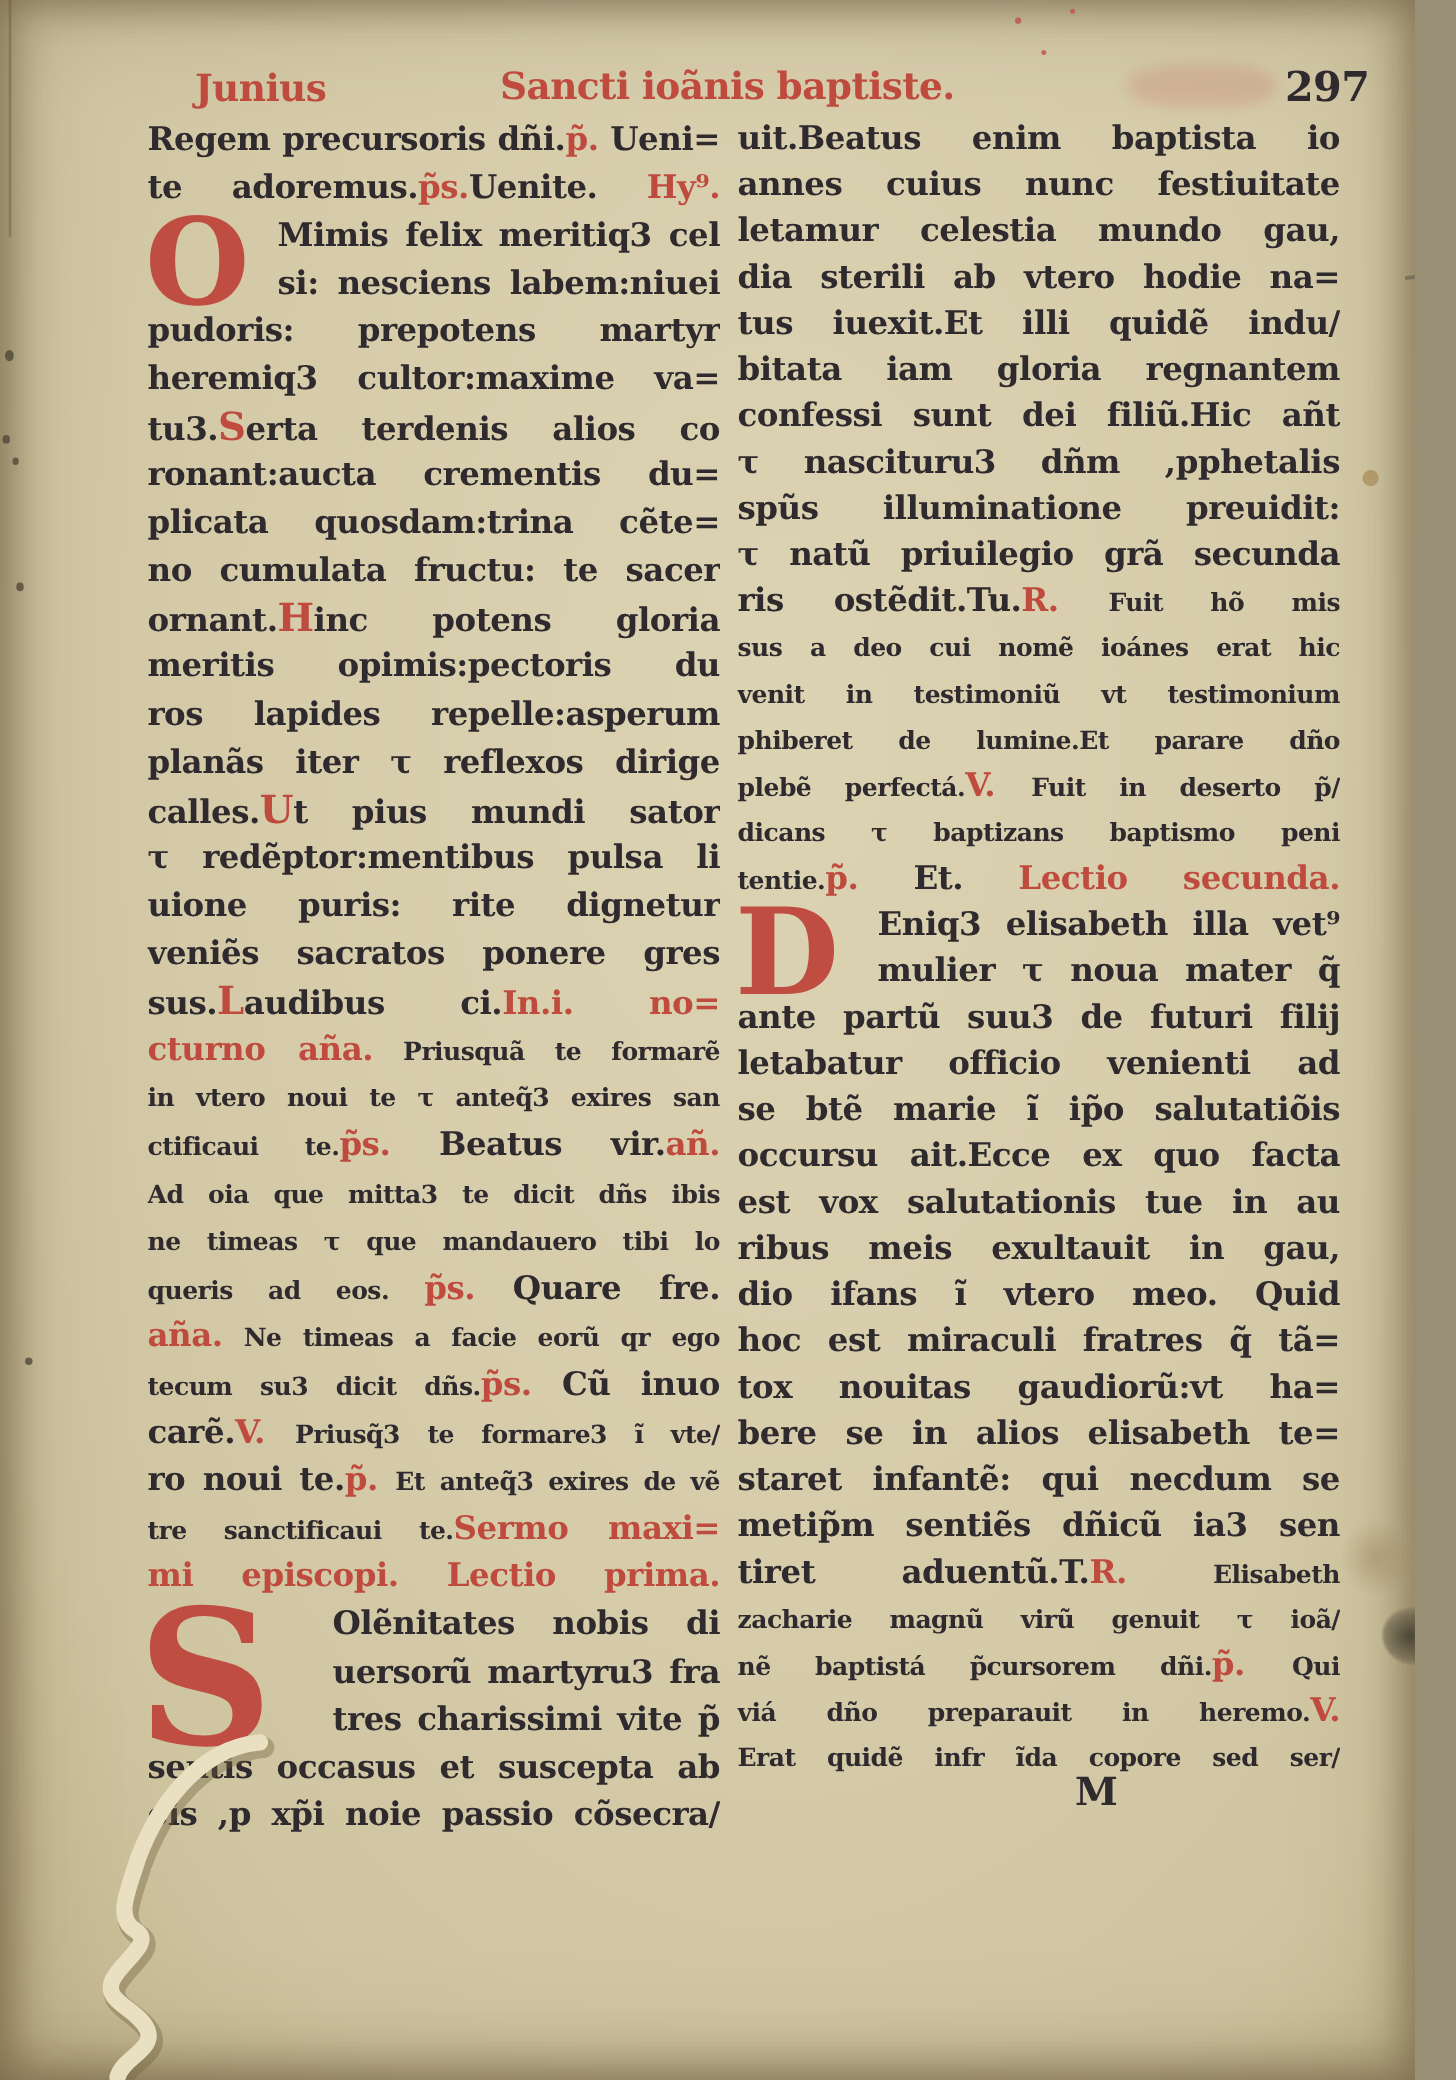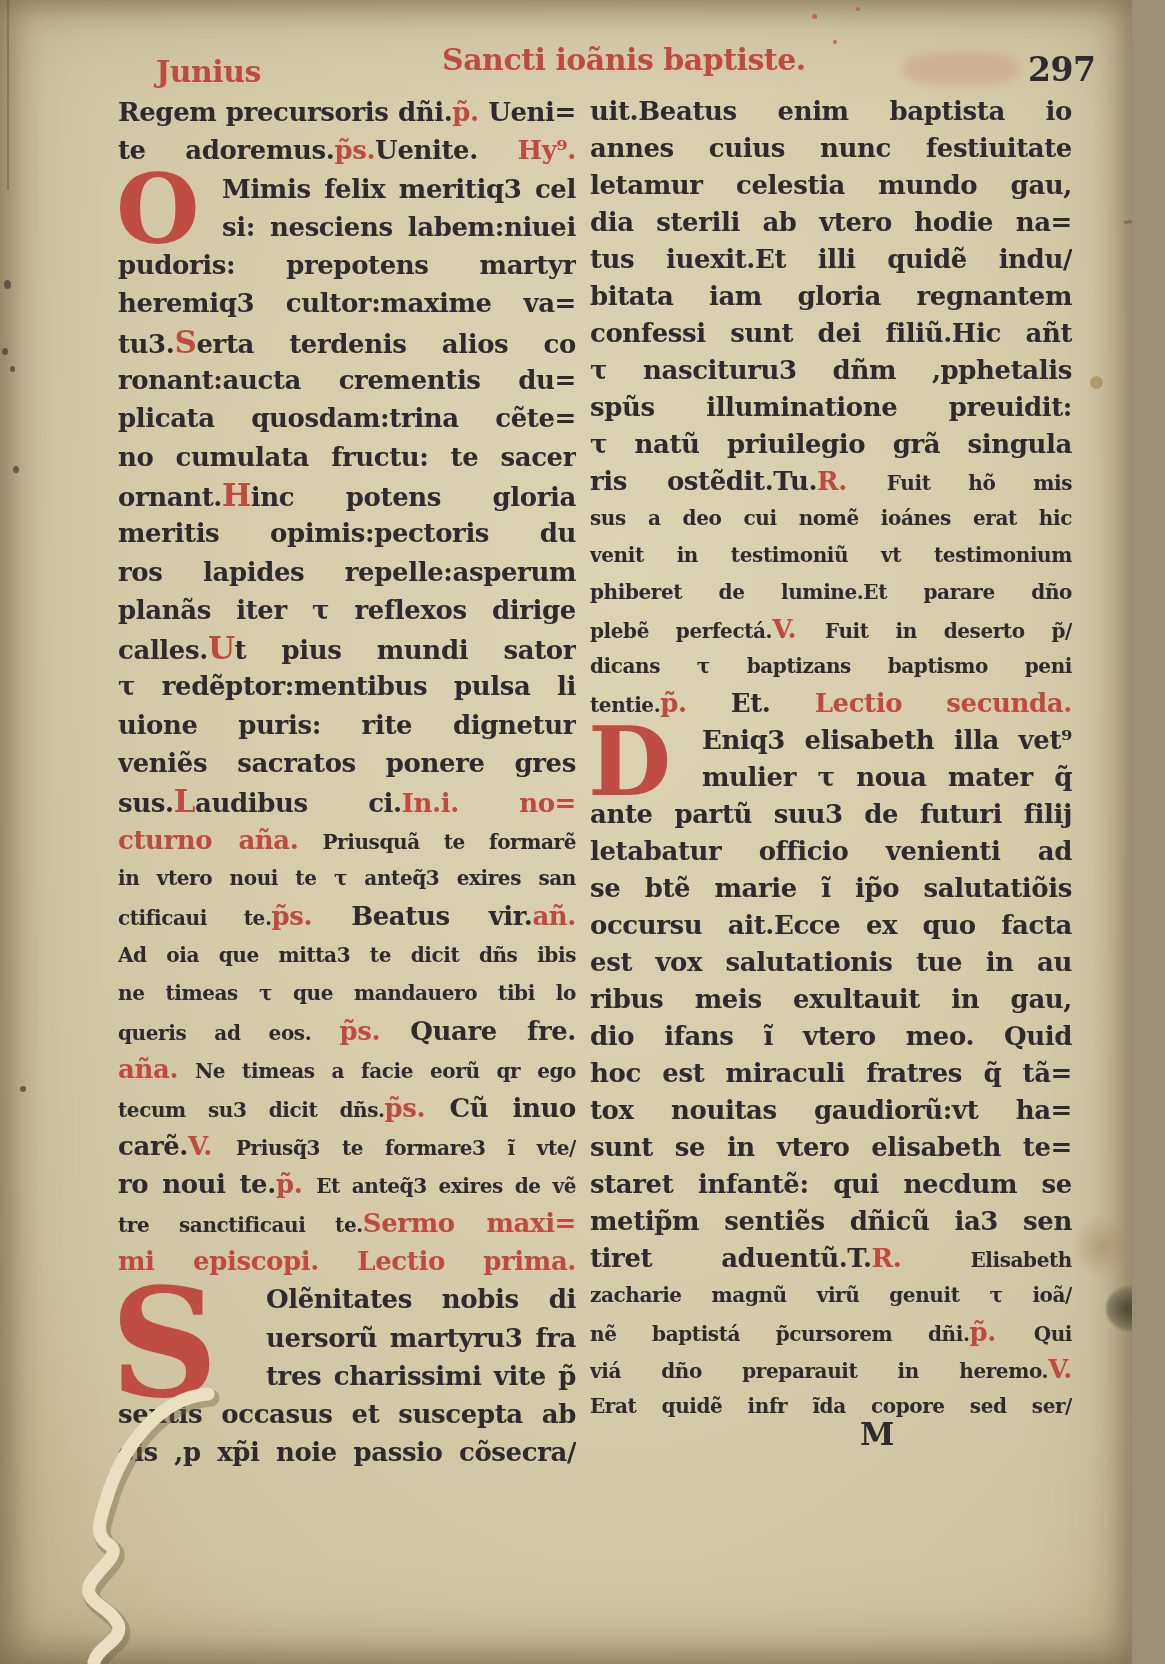--- a/index.html
+++ b/index.html
@@ -38,21 +38,21 @@
   .foxing2{left:1090px;top:376px;width:13px;height:13px;border-radius:50%;background:#a5854f;opacity:.65;}
   .dash{left:1124px;top:220px;width:17px;height:3px;background:#6f6a58;opacity:.8;transform:rotate(-7deg);}
   .crease{left:40px;top:1372px;}
 </style>
 </head>
 <body>
 
 <div class="page">
 
   <div class="hdr red" style="left:156px;top:54px;">Junius</div>
-  <div class="hdr red" style="left:400px;top:42px;margin-left:42px;">Sancti ioãnis baptiste.</div>
+  <div class="hdr red" style="left:400px;top:52px;">Sancti ioãnis baptiste.</div>
   <div class="hdr ink" style="left:1028px;top:50px;font-size:33px;">297</div>
   <div class="mark ghost"></div>
 
   <div id="col-left" class="col" style="left:118px;top:93px;width:458px;">
       <div class="line"><span class="ink nm">Regem precursoris dñi.</span><span class="red nm">p̃. </span><span class="ink nm">Ueni=</span></div>
       <div class="line"><span class="ink nm">te adoremus.</span><span class="red nm">p̃s.</span><span class="ink nm">Uenite. </span><span class="red nm">Hy⁹.</span></div>
       <div class="line" style="padding-left: 104px;"><span class="ink nm">Mimis felix meritiq3 cel</span></div>
       <div class="line" style="padding-left: 104px;"><span class="ink nm">si: nesciens labem:niuei</span></div>
       <div class="line"><span class="ink nm">pudoris: prepotens martyr</span></div>
       <div class="line"><span class="ink nm">heremiq3 cultor:maxime va=</span></div>
@@ -92,40 +92,40 @@
   <div id="col-right" class="col" style="left:590px;top:93px;width:482px;">
       <div class="line"><span class="ink nm">uit.Beatus enim baptista io</span></div>
       <div class="line"><span class="ink nm">annes cuius nunc festiuitate</span></div>
       <div class="line"><span class="ink nm">letamur celestia mundo gau,</span></div>
       <div class="line"><span class="ink nm">dia sterili ab vtero hodie na=</span></div>
       <div class="line"><span class="ink nm">tus iuexit.Et illi quidẽ indu/</span></div>
       <div class="line"><span class="ink nm">bitata iam gloria regnantem</span></div>
       <div class="line"><span class="ink nm">confessi sunt dei filiũ.Hic añt</span></div>
       <div class="line"><span class="ink nm">τ nascituru3 dñm ,pphetalis</span></div>
       <div class="line"><span class="ink nm">spũs illuminatione preuidit:</span></div>
-      <div class="line"><span class="ink nm">τ natũ priuilegio grã singula</span></div>
+      <div class="line"><span class="ink nm">τ natũ priuilegio grã secunda</span></div>
       <div class="line"><span class="ink nm">ris ostẽdit.Tu.</span><span class="red nm">R. </span><span class="ink sm">Fuit hõ mis</span></div>
       <div class="line"><span class="ink sm">sus a deo cui nomẽ ioánes erat hic</span></div>
       <div class="line"><span class="ink sm">venit in testimoniũ vt testimonium</span></div>
       <div class="line"><span class="ink sm">phiberet de lumine.Et parare dño</span></div>
       <div class="line"><span class="ink sm">plebẽ perfectá.</span><span class="red nm">V. </span><span class="ink sm">Fuit in deserto p̃/</span></div>
       <div class="line"><span class="ink sm">dicans τ baptizans baptismo peni</span></div>
       <div class="line"><span class="ink sm">tentie.</span><span class="red nm">p̃. </span><span class="ink nm">Et. </span><span class="red nm">Lectio secunda.</span></div>
       <div class="line" style="padding-left: 112px;"><span class="ink nm">Eniq3 elisabeth illa vet⁹</span></div>
       <div class="line" style="padding-left: 112px;"><span class="ink nm">mulier τ noua mater q̃</span></div>
       <div class="line"><span class="ink nm">ante partũ suu3 de futuri filij</span></div>
       <div class="line"><span class="ink nm">letabatur officio venienti ad</span></div>
       <div class="line"><span class="ink nm">se btẽ marie ĩ ip̃o salutatiõis</span></div>
       <div class="line"><span class="ink nm">occursu ait.Ecce ex quo facta</span></div>
       <div class="line"><span class="ink nm">est vox salutationis tue in au</span></div>
       <div class="line"><span class="ink nm">ribus meis exultauit in gau,</span></div>
       <div class="line"><span class="ink nm">dio ifans ĩ vtero meo. Quid</span></div>
       <div class="line"><span class="ink nm">hoc est miraculi fratres q̃ tã=</span></div>
       <div class="line"><span class="ink nm">tox nouitas gaudiorũ:vt ha=</span></div>
-      <div class="line"><span class="ink nm">sunt se in vtero elisabeth te=</span></div>
+      <div class="line"><span class="ink nm">bere se in alios elisabeth te=</span></div>
       <div class="line"><span class="ink nm">staret infantẽ: qui necdum se</span></div>
       <div class="line"><span class="ink nm">metip̃m sentiẽs dñicũ ia3 sen</span></div>
       <div class="line"><span class="ink nm">tiret aduentũ.T.</span><span class="red nm">R. </span><span class="ink sm">Elisabeth</span></div>
       <div class="line"><span class="ink sm">zacharie magnũ virũ genuit τ ioã/</span></div>
       <div class="line"><span class="ink sm">nẽ baptistá p̃cursorem dñi.</span><span class="red nm">p̃. </span><span class="ink sm">Qui</span></div>
       <div class="line"><span class="ink sm">viá dño preparauit in heremo.</span><span class="red nm">V.</span></div>
       <div class="line"><span class="ink sm">Erat quidẽ infr ĩda copore sed ser/</span></div>
       <div class="initial" style="left: -2px; top: 621px; font-size: 96px;">D</div>
     </div>
 

